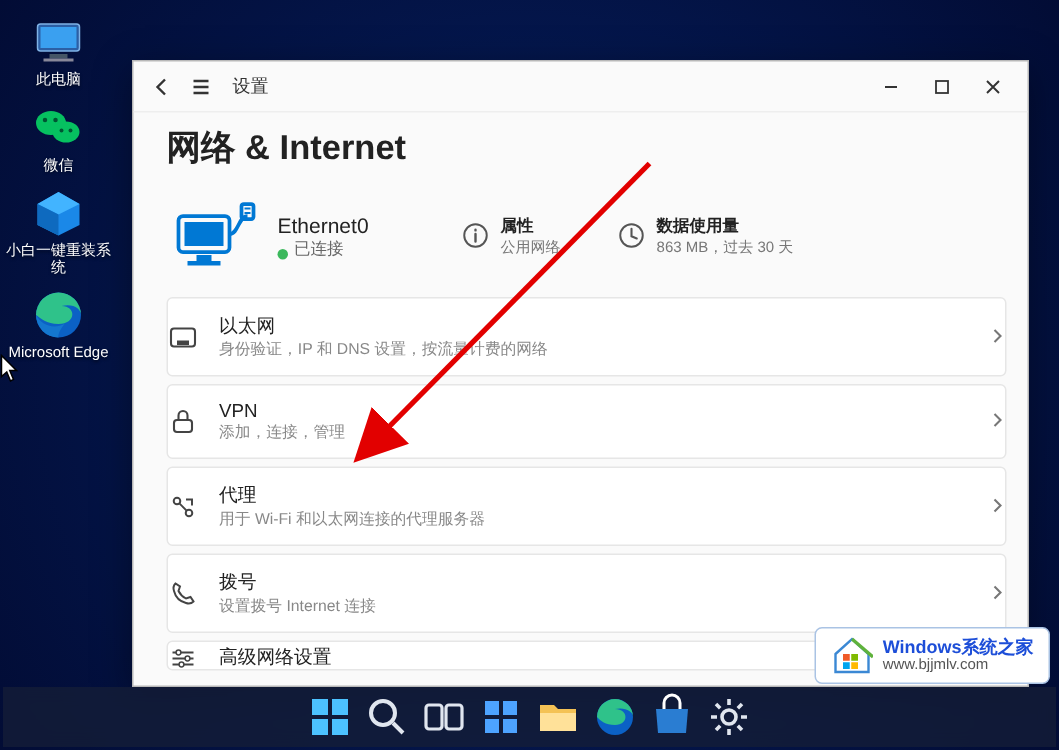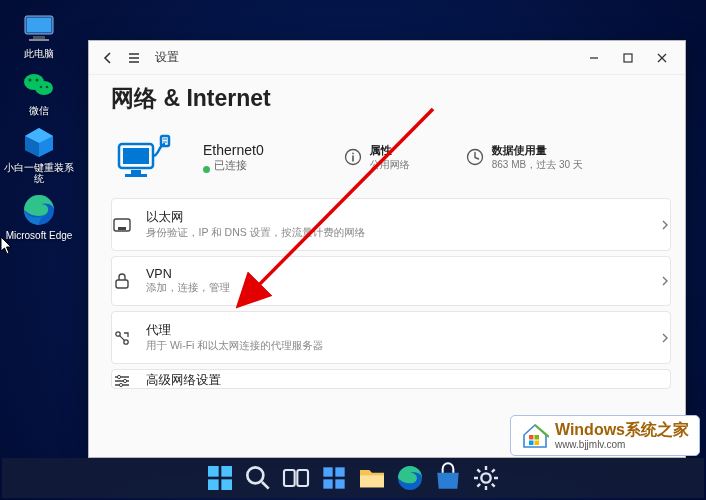--- a/index.html
+++ b/index.html
@@ -114,21 +114,21 @@
 }
 .page-title {
   font-size: 23px;
   font-weight: 600;
   color: #222;
   margin: 4px 0 14px;
 }
 .status-card {
   display: flex;
   align-items: center;
-  gap: 32px;
+  gap: 14px;
   padding: 6px 8px 18px 6px;
 }
 .net-icon { width: 54px; height: 46px; }
 .net-main {
   display: flex;
   flex-direction: column;
 }
 .net-name { font-size: 14px; font-weight: 500; color: #222; }
 .net-status {
   font-size: 11px;
@@ -231,21 +231,21 @@
   background: #fff;
   padding: 5px 10px;
   border-radius: 5px;
   border: 1px solid #aac3e4;
 }
 .wm-logo {
   width: 28px; height: 26px;
   display: flex; align-items:center; justify-content:center;
 }
 .wm-text { display: flex; flex-direction: column; line-height: 1.1; }
-.wm-brand { font-size: 16px; color: #a16207; font-weight: 600; }
+.wm-brand { font-size: 12px; color: #1d4ed8; font-weight: 600; }
 .wm-url { font-size: 10px; color: #555; }
 </style>
 </head>
 <body>
 
 <div class="bloom">
 <svg viewBox="0 0 420 420">
   <g transform="translate(210 210)">
     <g fill="none" stroke="#2a65d6" stroke-width="1.2" opacity="0.55">
       <path d="M0,-180 C120,-120 120,120 0,180 C-120,120 -120,-120 0,-180 Z"></path>
@@ -443,20 +443,36 @@
           <span class="row-title">代理</span>
           <span class="row-sub">用于 Wi-Fi 和以太网连接的代理服务器</span>
         </div>
         <div class="row-chevron">
           <svg width="10" height="10" viewBox="0 0 10 10">
               <path d="M3 1 L7 5 L3 9" fill="none" stroke="#777" stroke-width="1.4"></path>
             </svg>
         </div>
       </div>
 
+      <div class="list-row">
+        <div class="row-icon">
+          <svg viewBox="0 0 20 20">
+              <path d="M5 3 C5 3 3 5 4 8 C5 12 8 15 12 16 C15 17 17 15 17 15 L15 12 L12 13 C10 12 8 10 7 8 L8 5 Z" fill="none" stroke="#444" stroke-width="1.3"></path>
+            </svg>
+        </div>
+        <div class="row-text">
+          <span class="row-title">拨号</span>
+          <span class="row-sub">设置拨号 Internet 连接</span>
+        </div>
+        <div class="row-chevron">
+          <svg width="10" height="10" viewBox="0 0 10 10">
+              <path d="M3 1 L7 5 L3 9" fill="none" stroke="#777" stroke-width="1.4"></path>
+            </svg>
+        </div>
+      </div>
 
       <div class="list-row cut">
         <div class="row-icon">
           <svg viewBox="0 0 20 20">
               <path d="M3 6 H17 M3 10 H17 M3 14 H17" stroke="#444" stroke-width="1.3"></path>
               <circle cx="7" cy="6" r="1.6" fill="#fff" stroke="#444"></circle>
               <circle cx="13" cy="10" r="1.6" fill="#fff" stroke="#444"></circle>
               <circle cx="9" cy="14" r="1.6" fill="#fff" stroke="#444"></circle>
             </svg>
         </div>

